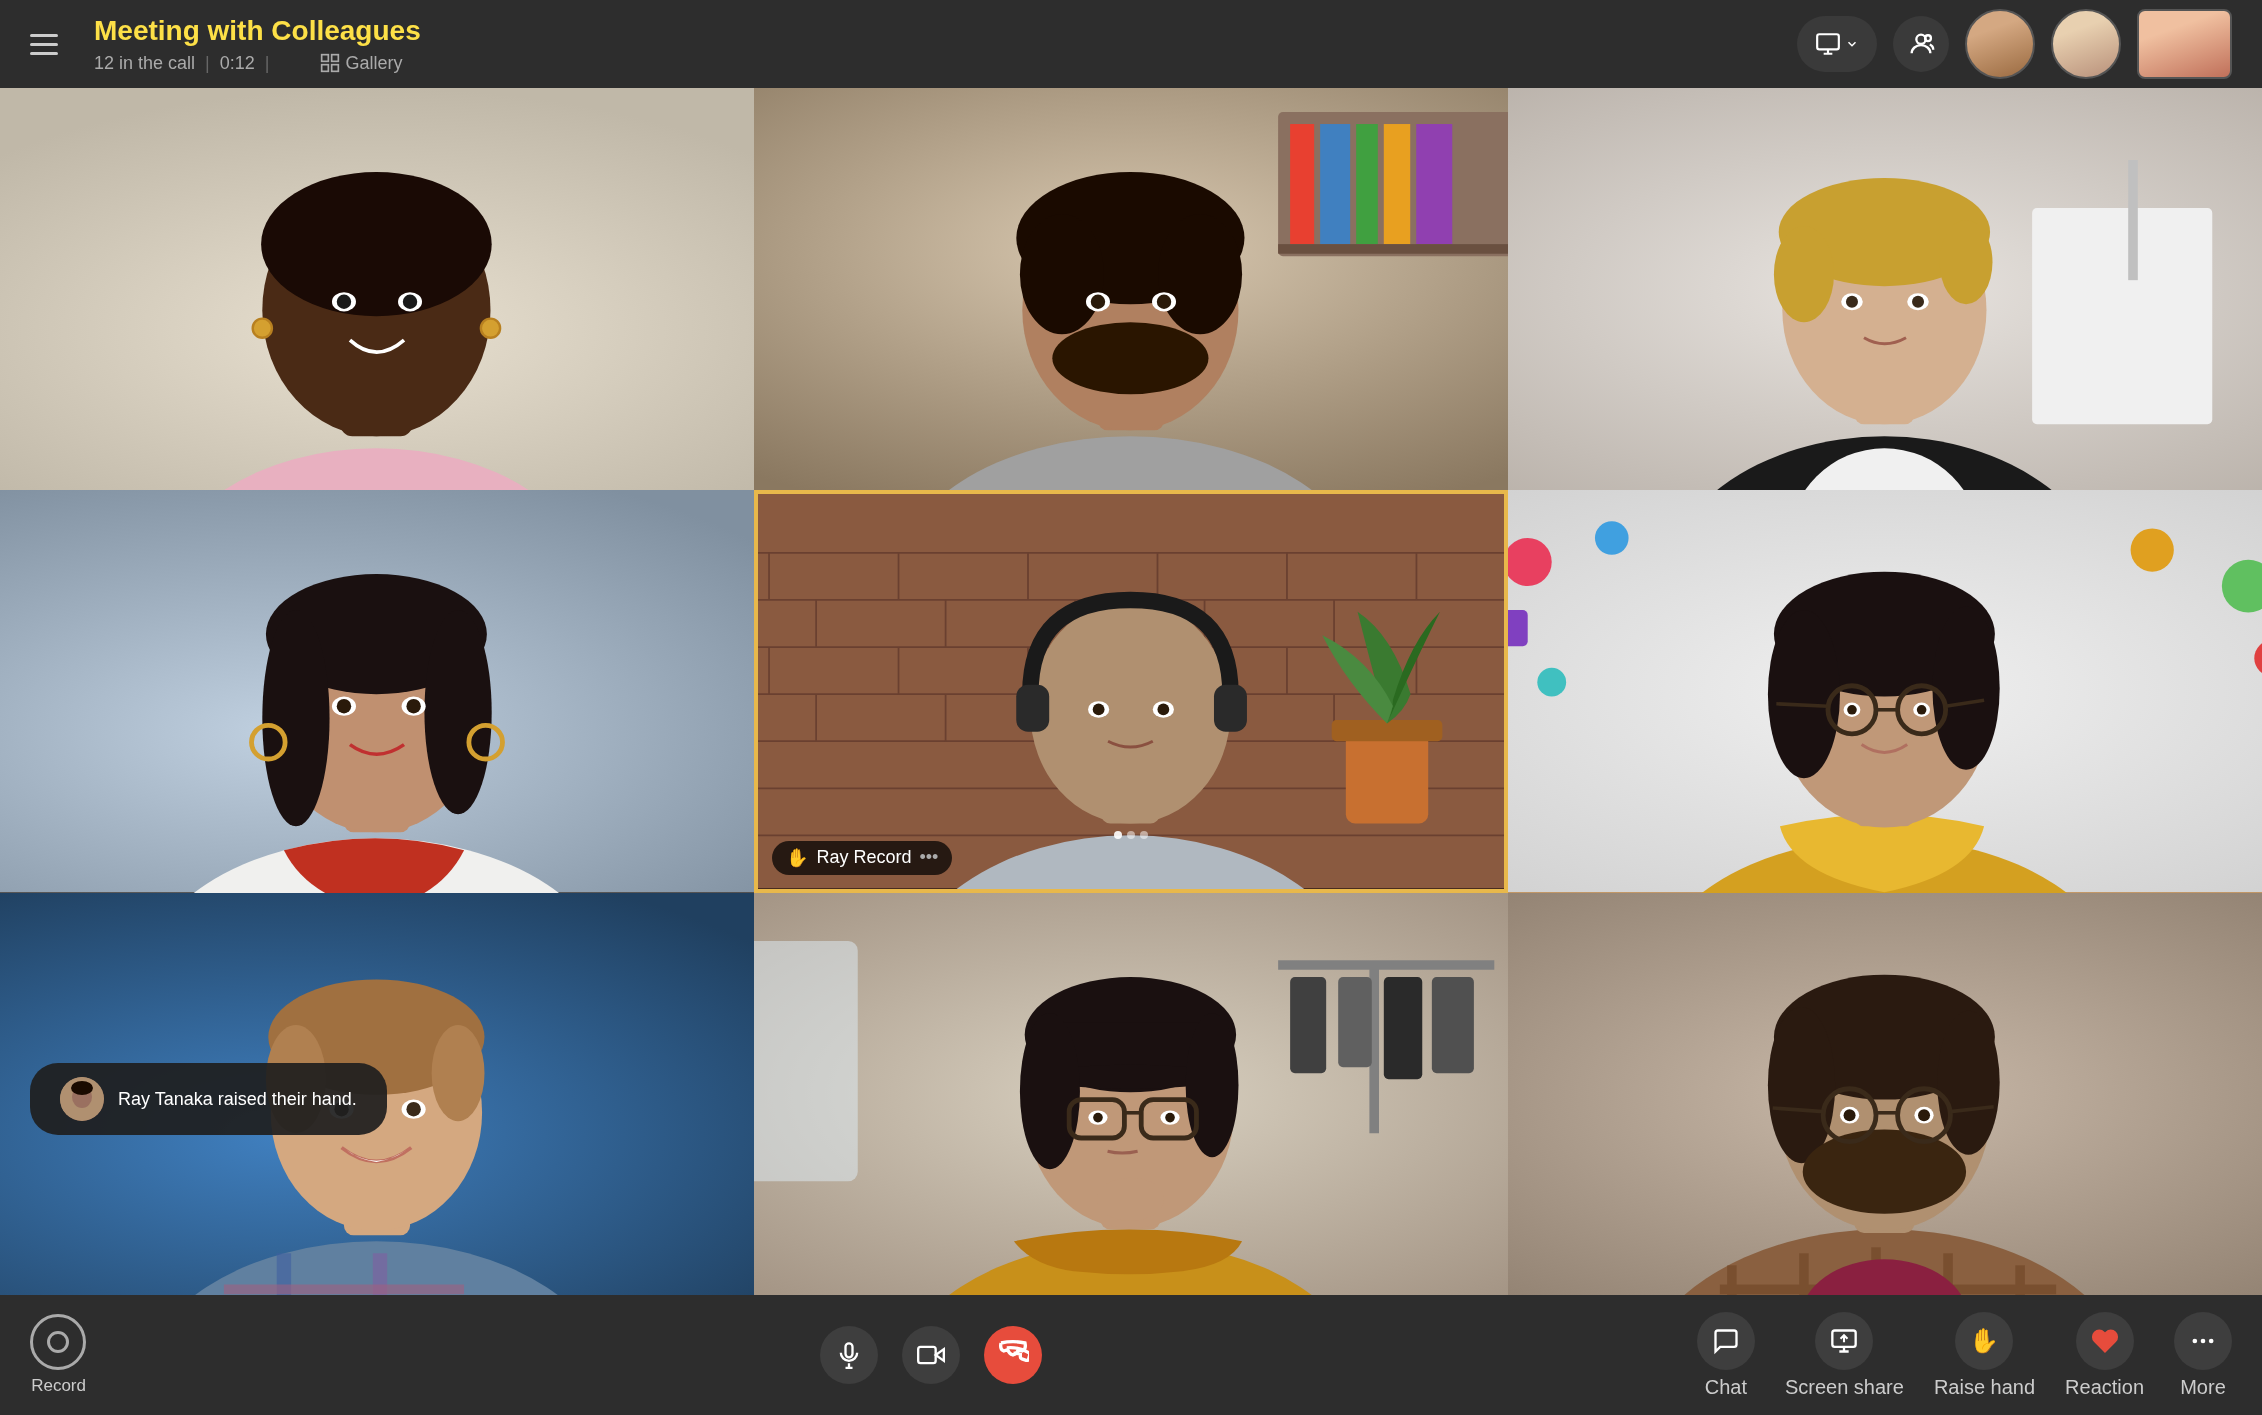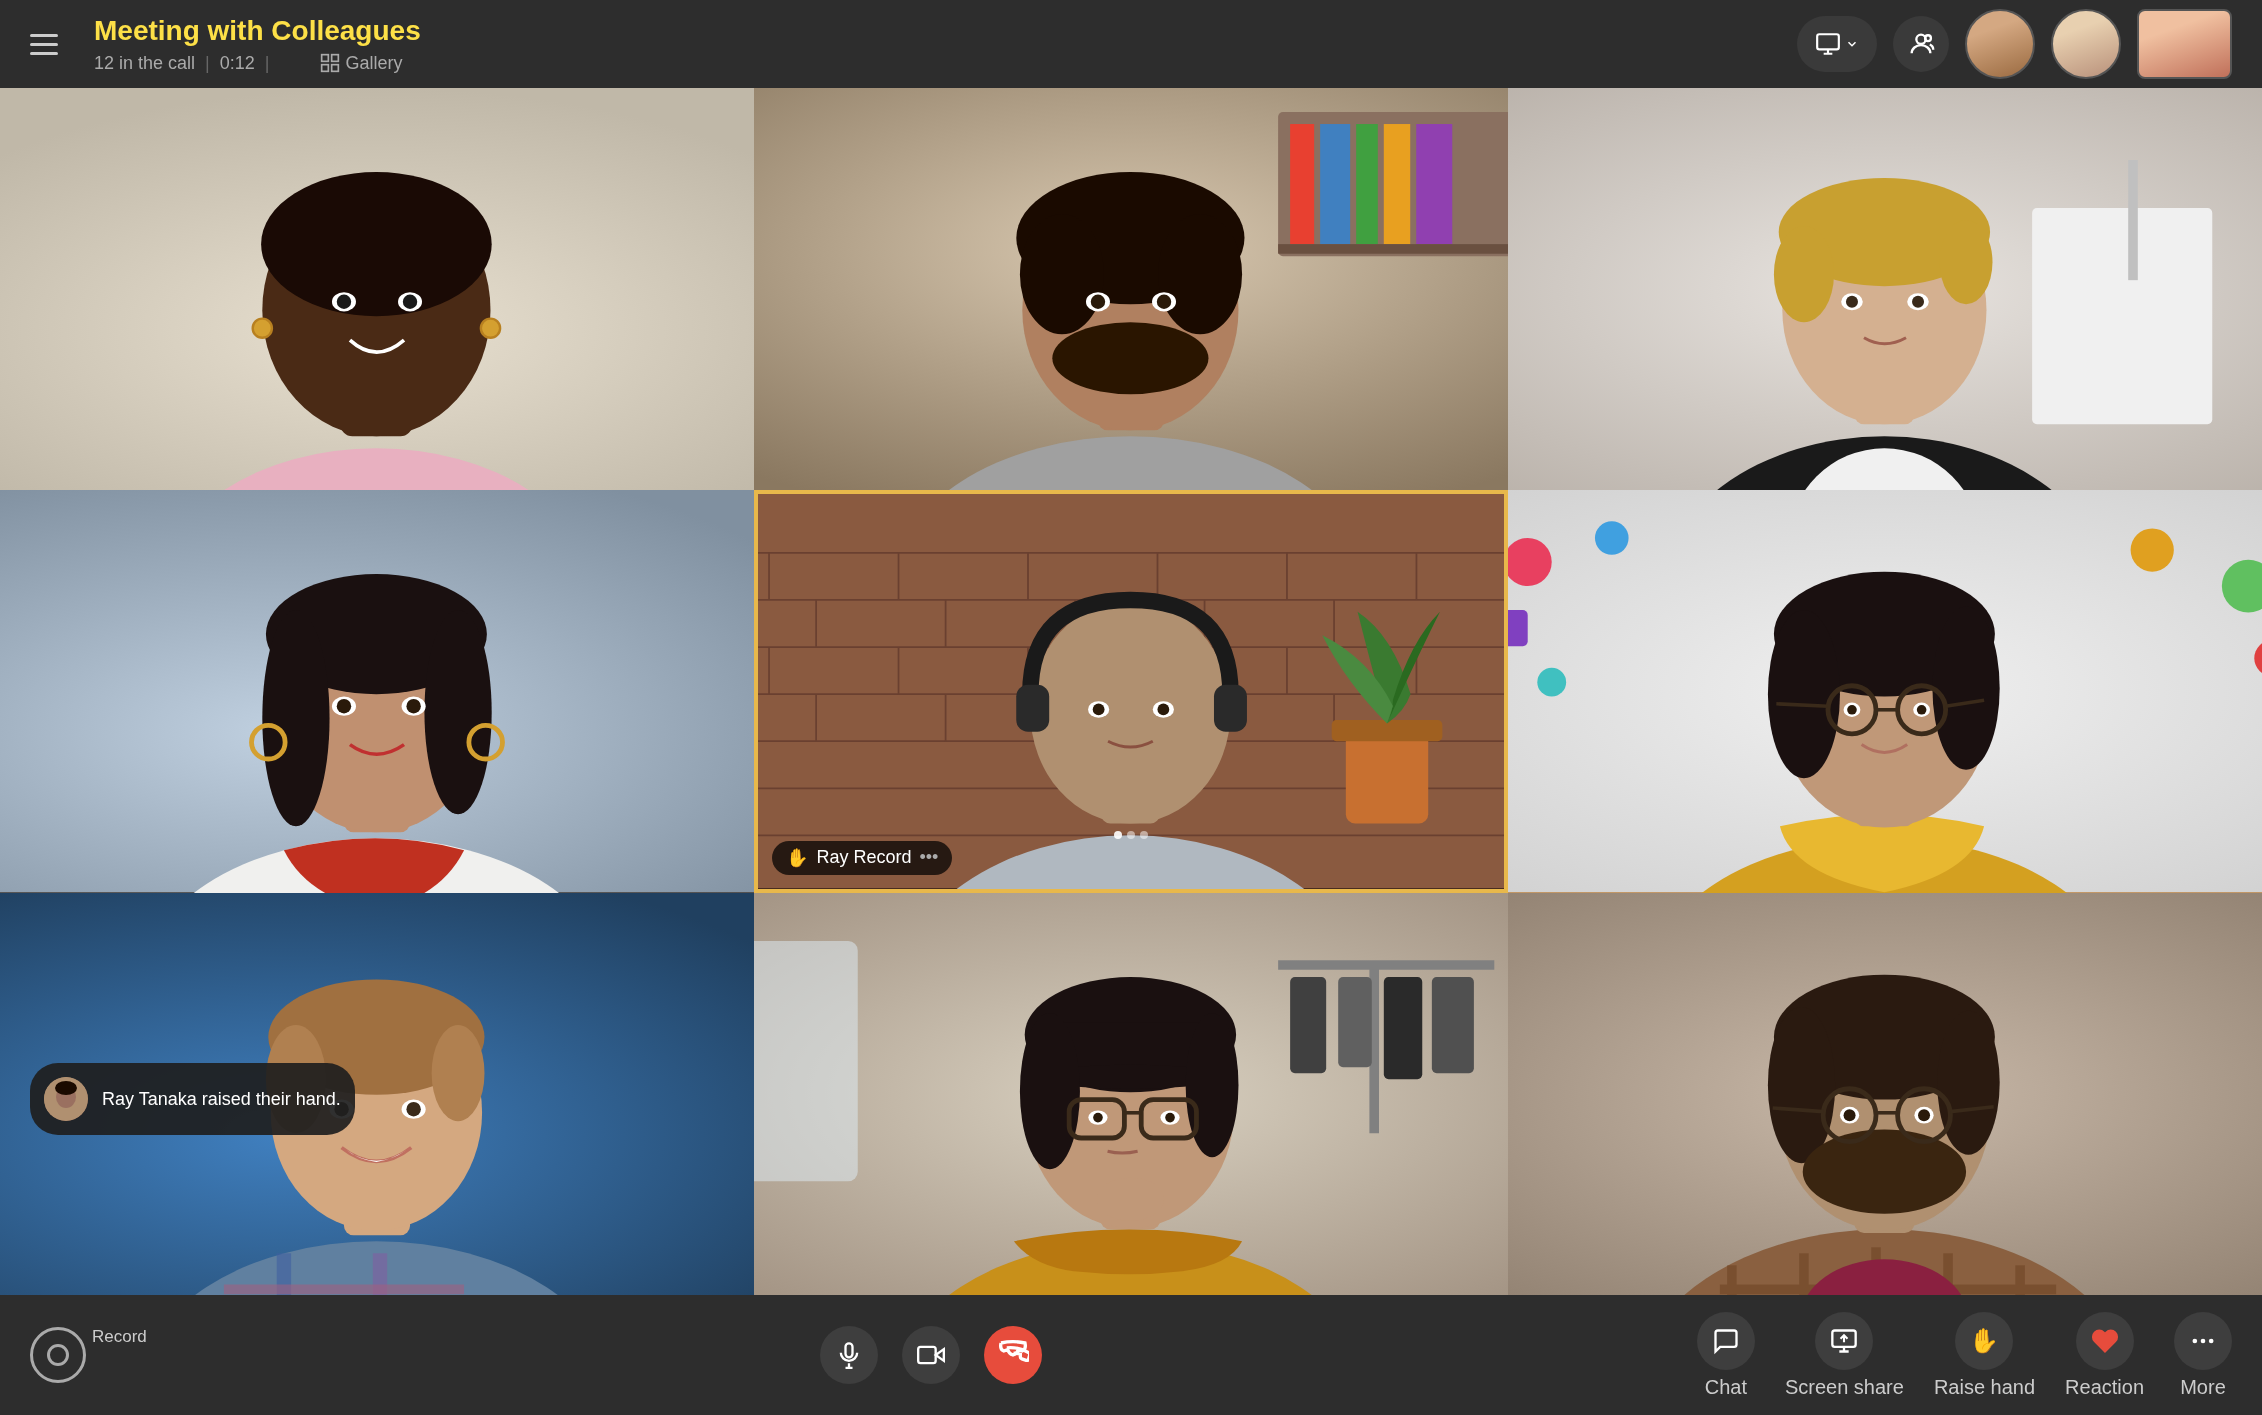--- a/index.html
+++ b/index.html
@@ -138,21 +138,21 @@
       gap: 8px;
     }
 
     
     #toast-notification {
       position: absolute;
       bottom: 160px;
       left: 30px;
       background: rgba(30,30,30,0.92);
       color: #fff;
-      padding: 14px 14px;
+      padding: 14px 30px;
       border-radius: 28px;
       display: flex;
       align-items: center;
       gap: 14px;
       font-size: 18px;
       z-index: 20;
     }
     #toast-avatar {
       width: 44px;
       height: 44px;
@@ -223,22 +223,22 @@
       background: #e74c3c;
     }
     .bottom-action-btn .btn-label {
       font-size: 20px;
       color: #ccc;
     }
 
     
     #record-btn {
       display: flex;
-      flex-direction: row;
-      align-items: flex-start;
+      flex-direction: column;
+      align-items: flex-end;
       gap: 6px;
       cursor: pointer;
       background: none;
       border: none;
       color: #fff;
     }
     #record-icon {
       width: 56px;
       height: 56px;
       border-radius: 50%;

